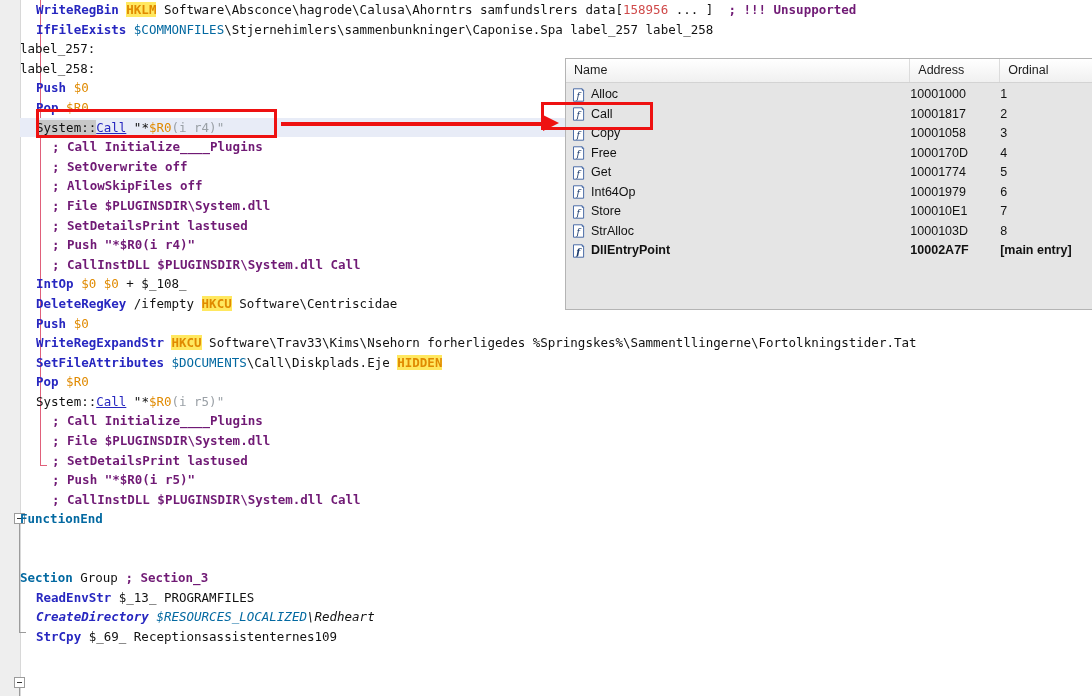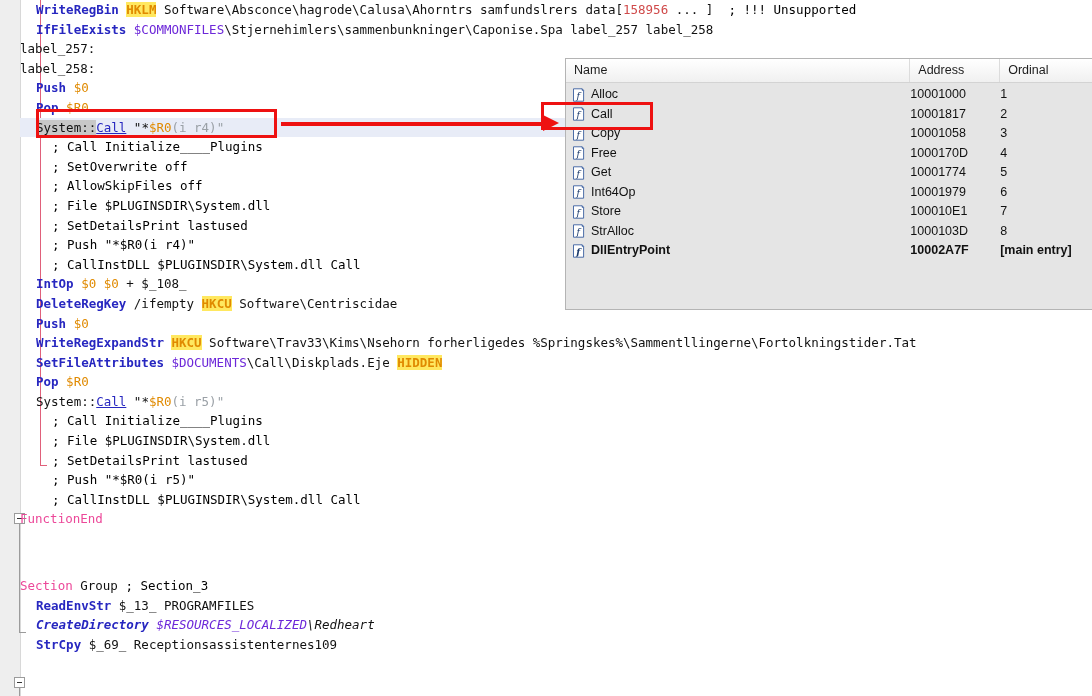--- a/index.html
+++ b/index.html
@@ -11,26 +11,26 @@
 
   
   #editor{position:absolute;left:0;top:0;width:1092px;height:696px;background:#ffffff;}
   .gutter{position:absolute;left:0;top:0;width:20px;height:696px;background:#eeeeee;border-right:1px solid #d8d8d8;}
   .code{position:absolute;left:20px;top:0;width:1072px;}
   .ln{height:19.6px;line-height:19.6px;white-space:pre;font-size:12.5px;
       font-family:"DejaVu Sans Mono","Liberation Mono",monospace;letter-spacing:0px;color:#000;}
 
   
   .kw{color:#2727c0;font-weight:bold;}        
-  .kwb{color:#ec4899;font-weight:normal;}       
+  .kwb{color:#0369a1;font-weight:bold;}       
   .var{color:#e08a00;}                         
-  .varo{color:#6d28d9;}                        
+  .varo{color:#0369a1;}                        
   .hl{background:#ffe860;color:#e08a00;font-weight:bold;} 
   .num{color:#d04a4a;text-align:center;}
-  .cmt{color:#000000;}
+  .cmt{color:#701a75;font-weight:bold;}
   .plain{color:#111;}
   .lnk{color:#2727c0;text-decoration:underline;}
   .sel{background:#c8c8c8;color:#111;}
   .selline{background:#e8ecf7;}
   .dim{color:#9aa0a6;}
 
   
   .foldline{position:absolute;width:0;border-left:1.6px solid #e0607a;}
   .foldline.gray{border-left-color:#9b9b9b;}
   .foldfoot{position:absolute;height:0;border-top:1.6px solid #e0607a;width:7px;}
@@ -106,21 +106,21 @@
         <div class="ln" style="padding-left: 16px;"><span class="kw">Pop </span><span class="var">$R0</span></div>
         <div class="ln" style="padding-left: 16px;"><span class="plain">System::</span><span class="lnk">Call</span><span class="plain"> "*</span><span class="var">$R0</span><span class="dim">(i r5)"</span></div>
         <div class="ln" style="padding-left: 32px;"><span class="cmt">; Call Initialize____Plugins</span></div>
         <div class="ln" style="padding-left: 32px;"><span class="cmt">; File $PLUGINSDIR\System.dll</span></div>
         <div class="ln" style="padding-left: 32px;"><span class="cmt">; SetDetailsPrint lastused</span></div>
         <div class="ln" style="padding-left: 32px;"><span class="cmt">; Push "*$R0(i r5)"</span></div>
         <div class="ln" style="padding-left: 32px;"><span class="cmt">; CallInstDLL $PLUGINSDIR\System.dll Call</span></div>
         <div class="ln" style="padding-left: 0px;"><span class="kwb">FunctionEnd</span></div>
         <div class="ln" style="padding-left: 0px;">&nbsp;</div>
         <div class="ln" style="padding-left: 0px;">&nbsp;</div>
-        <div class="ln" style="padding-left: 0px; margin-top: 8px;"><span class="kwb">Section </span><span class="plain">Group </span><span class="cmt">; Section_3</span></div>
+        <div class="ln" style="padding-left: 0px;"><span class="kwb">Section </span><span class="plain">Group </span><span class="cmt">; Section_3</span></div>
         <div class="ln" style="padding-left: 16px;"><span class="kw">ReadEnvStr </span><span class="plain">$_13_ PROGRAMFILES</span></div>
         <div class="ln" style="padding-left: 16px; font-style: italic;"><span class="kw">CreateDirectory </span><span class="varo">$RESOURCES_LOCALIZED</span><span class="plain">\Redheart</span></div>
         <div class="ln" style="padding-left: 16px;"><span class="kw">StrCpy </span><span class="plain">$_69_ Receptionsassistenternes109</span></div>
       </div>
   </div>
 
   <div id="panel">
     <div class="hdr">
       <div class="hc col-name">Name</div>
       <div class="hc col-addr">Address</div>

